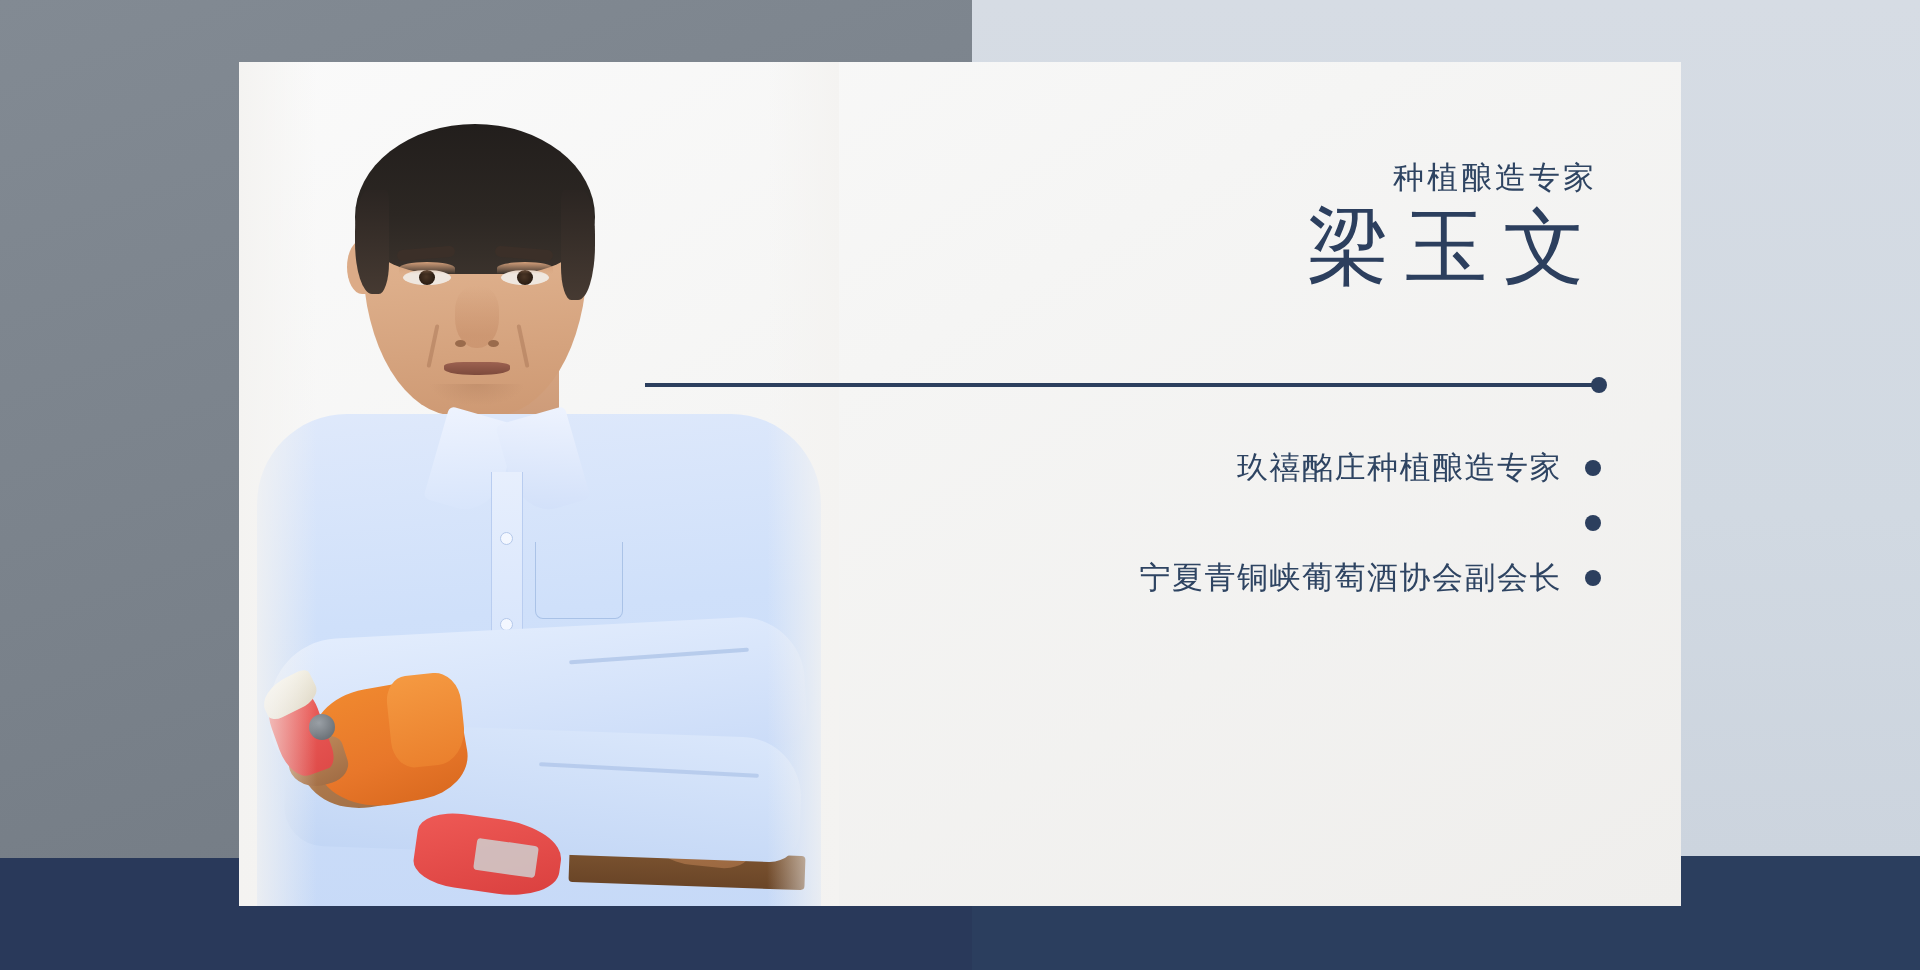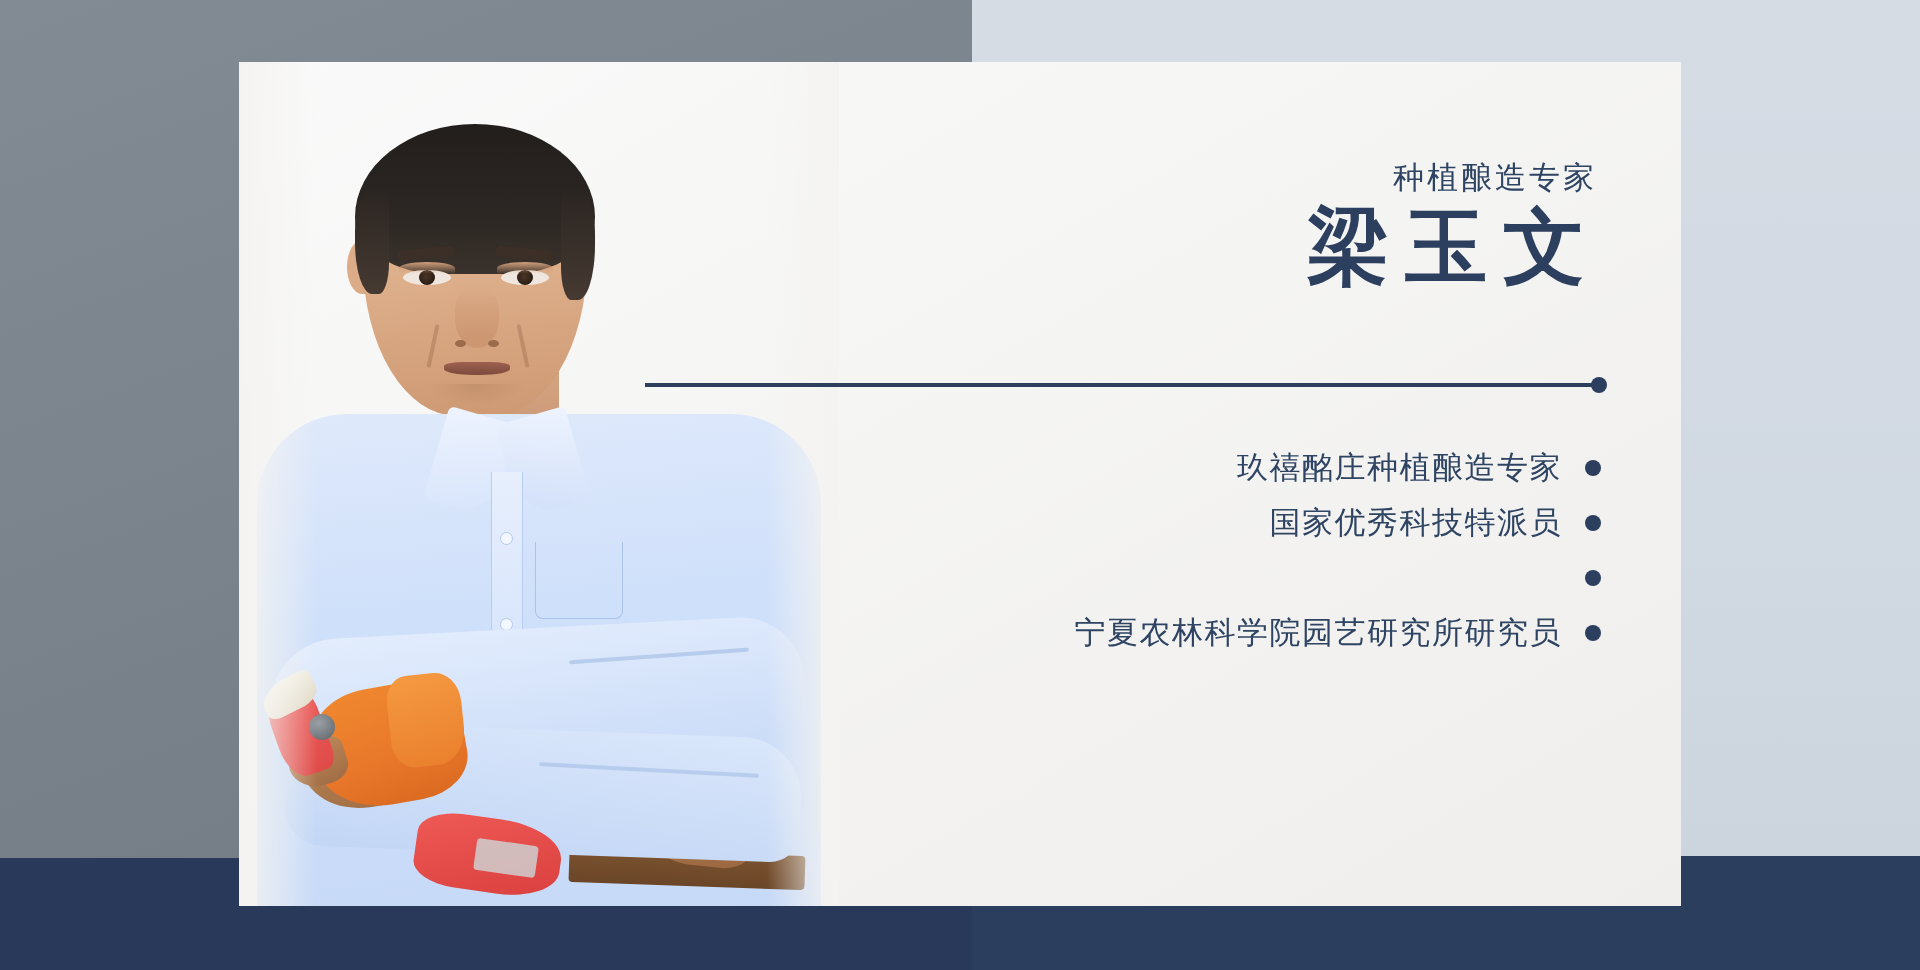--- a/index.html
+++ b/index.html
@@ -268,21 +268,21 @@
     font-family: "Liberation Sans", "DejaVu Sans", sans-serif;
   }
   .name {
     position: absolute;
     right: 80px; top: 140px;
     font-size: 82px;
     line-height: 1.12;
     letter-spacing: 16px;
     text-indent: 16px;
     color: #2c3f5e;
-    font-weight: 700;
+    font-weight: 400;
     text-align: right;
     font-family: "Liberation Serif", "DejaVu Serif", serif;
   }
   .rule {
     position: absolute;
     left: 406px; top: 321px;
     width: 956px; height: 4px;
     background: #2c3f5e;
   }
   .rule-dot {
@@ -391,26 +391,22 @@
 
     <div class="rule"></div>
     <div class="rule-dot"></div>
 
     <ul class="creds">
       <li class="cred-row">
         <span class="cred-label">玖禧酩庄种植酿造专家</span>
         <span class="cred-dot"></span>
       </li>
       <li class="cred-row">
-        <span class="cred-label">国家优秀科技特派员</span>
         <span class="cred-dot"></span>
       </li>
       <li class="cred-row">
-        <span class="cred-dot"></span>
-      </li>
-      <li class="cred-row">
-        <span class="cred-label">宁夏农林科学院园艺研究所研究员</span>
+        <span class="cred-label">宁夏青铜峡葡萄酒协会副会长</span>
         <span class="cred-dot"></span>
       </li>
     </ul>
 
   </div>
 </div>
 
 </body></html>

